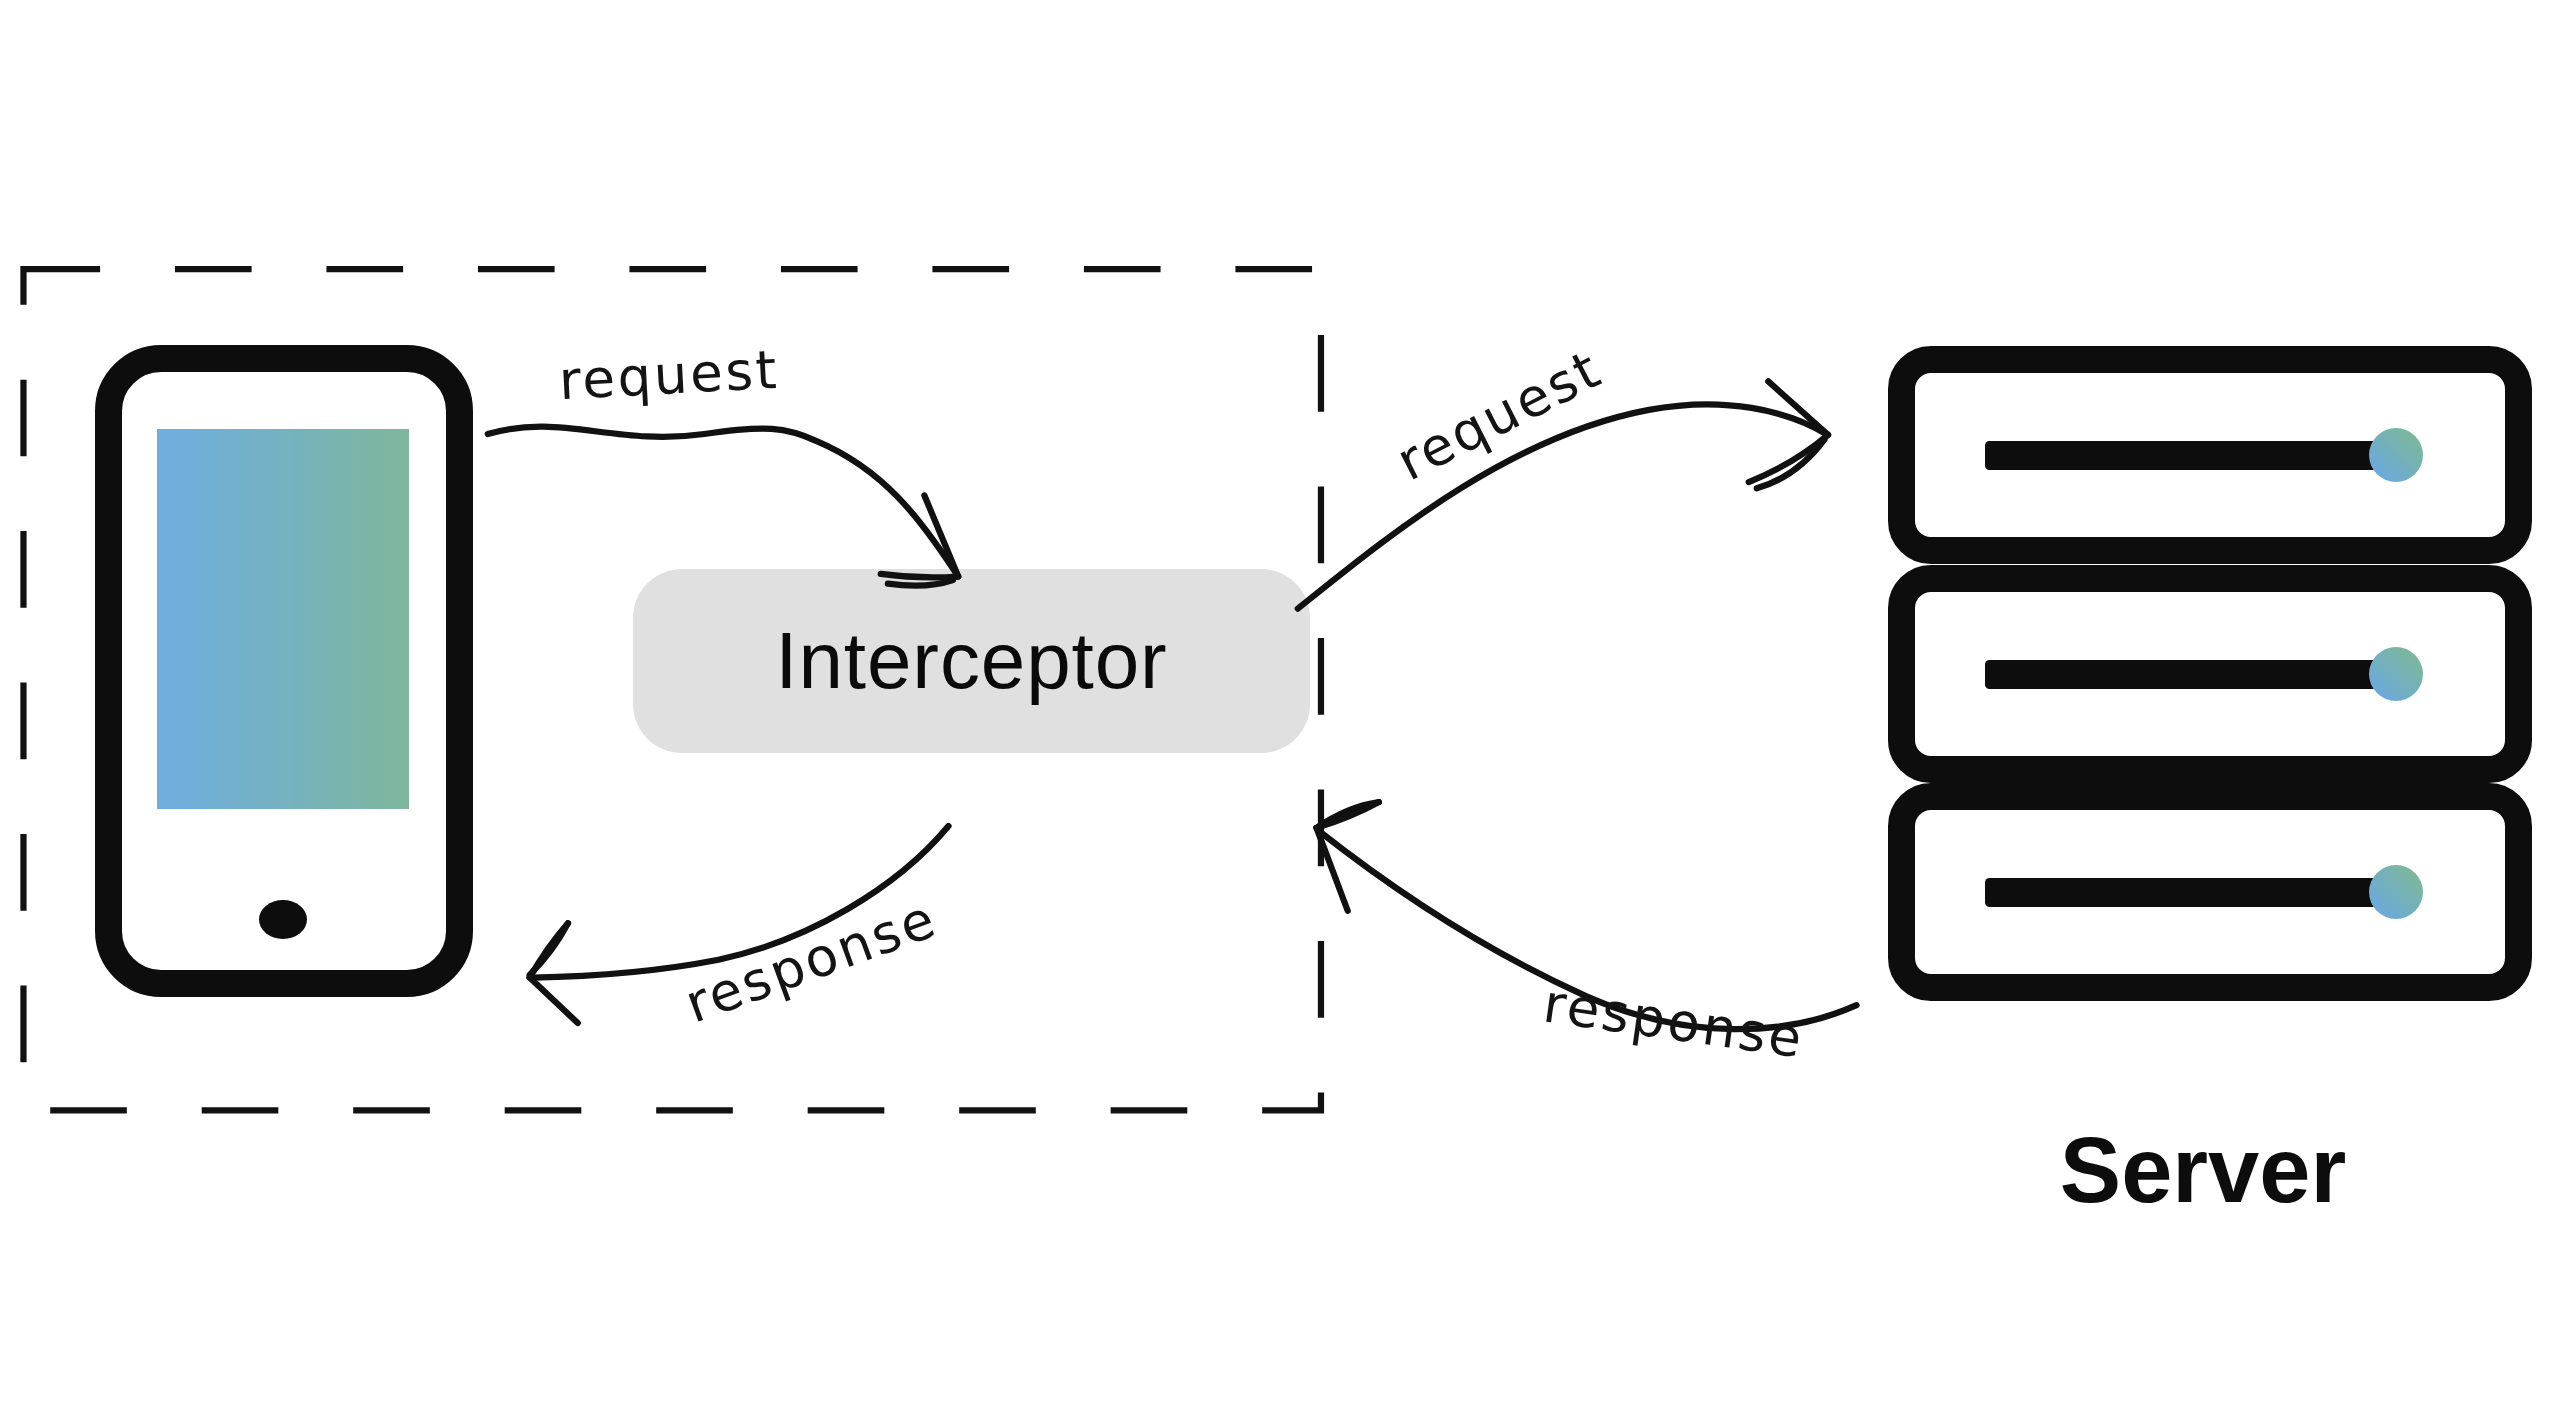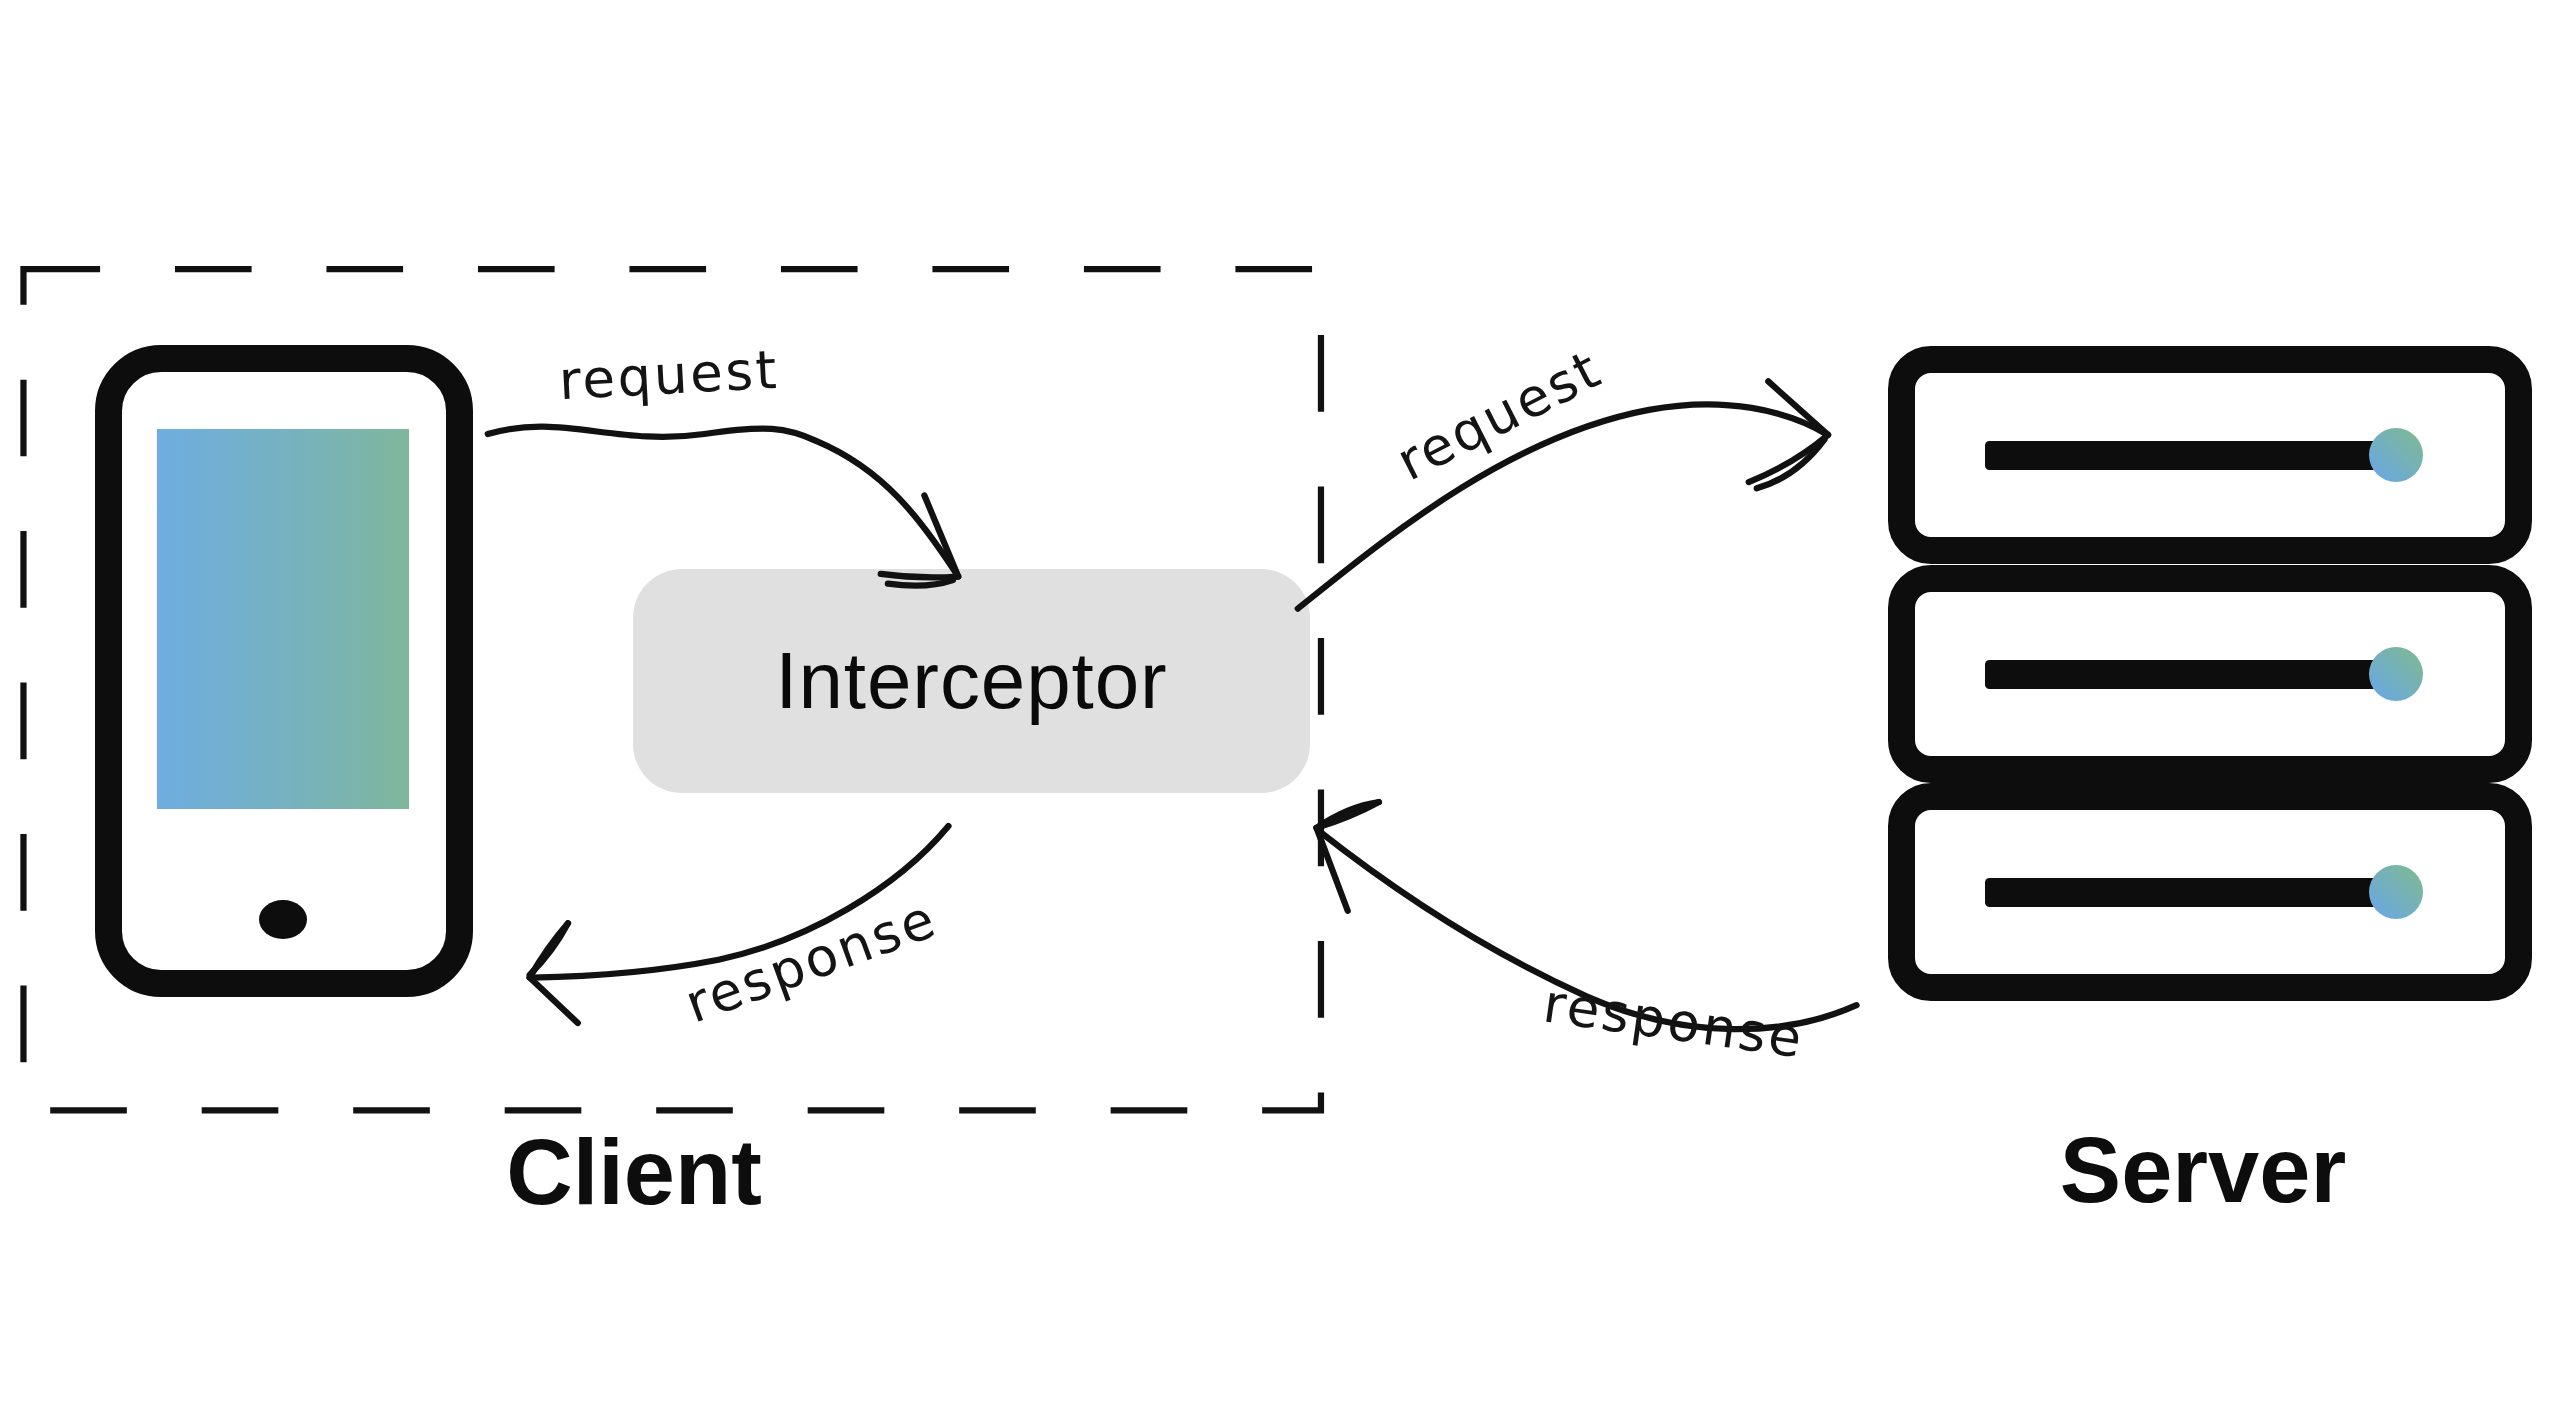--- a/index.html
+++ b/index.html
@@ -13,21 +13,21 @@
 
   
   .phone{left:95px;top:345px;width:378px;height:652px;background:#ffffff;
          border:27px solid #0d0d0d;border-radius:66px;}
   .phone-screen{position:absolute;left:35px;top:57px;width:252px;height:380px;
                 background:linear-gradient(90deg,#6fade1 0%,#76b2bd 55%,#7fb69b 100%);}
   .phone-home{position:absolute;left:137px;top:528px;width:48px;height:39px;
               background:#0d0d0d;border-radius:50%;}
 
   
-  .interceptor{left:633px;top:569px;width:677px;height:224px;background:#e0e0e0;
+  .interceptor{left:633px;top:569px;width:677px;height:184px;background:#e0e0e0;
                border-radius:49px;display:flex;align-items:center;justify-content:center;}
   .interceptor-label{font-size:80px;font-weight:400;color:#0a0a0a;letter-spacing:0.9px;}
 
   
   .server{left:1888px;top:346px;width:644px;height:655px;display:flex;
           flex-direction:column;justify-content:space-between;}
   .server-unit{position:relative;width:644px;height:218px;background:#ffffff;
                border:27px solid #0d0d0d;border-radius:43px;}
   .server-bar{position:absolute;left:70px;top:68px;width:392px;height:29px;
               background:#0d0d0d;border-radius:4.5px;}
@@ -106,21 +106,20 @@
     <div class="server-unit">
       <div class="server-bar"></div>
       <div class="server-led"></div>
     </div>
     <div class="server-unit">
       <div class="server-bar"></div>
       <div class="server-led"></div>
     </div>
   </div>
 
-  <div class="caption caption-client">Client</div>
   <div class="caption caption-server">Server</div>
 
   <div class="arrow-label lbl-request-left">request</div>
   <div class="arrow-label lbl-request-right">request</div>
   <div class="arrow-label lbl-response-left">response</div>
   <div class="arrow-label lbl-response-right">response</div>
 
 </div>
 
 

